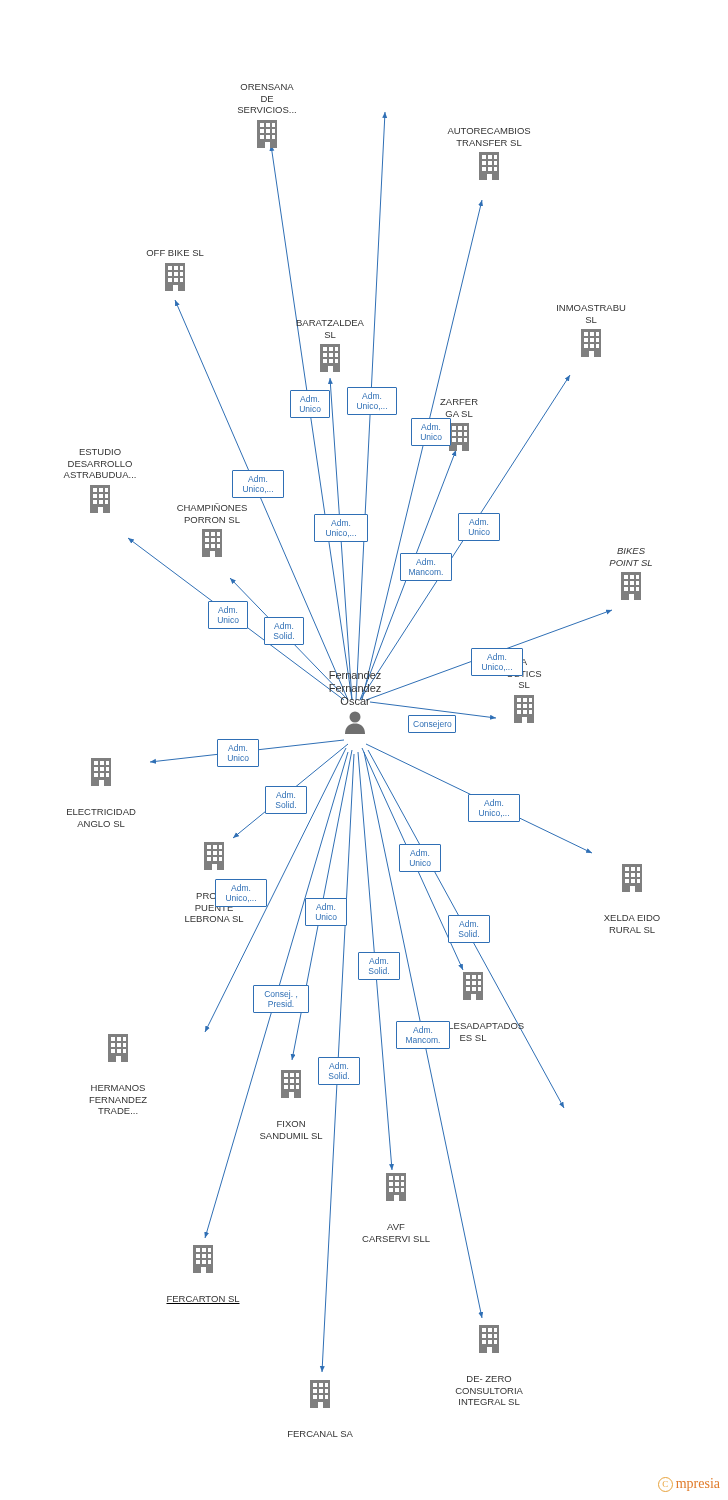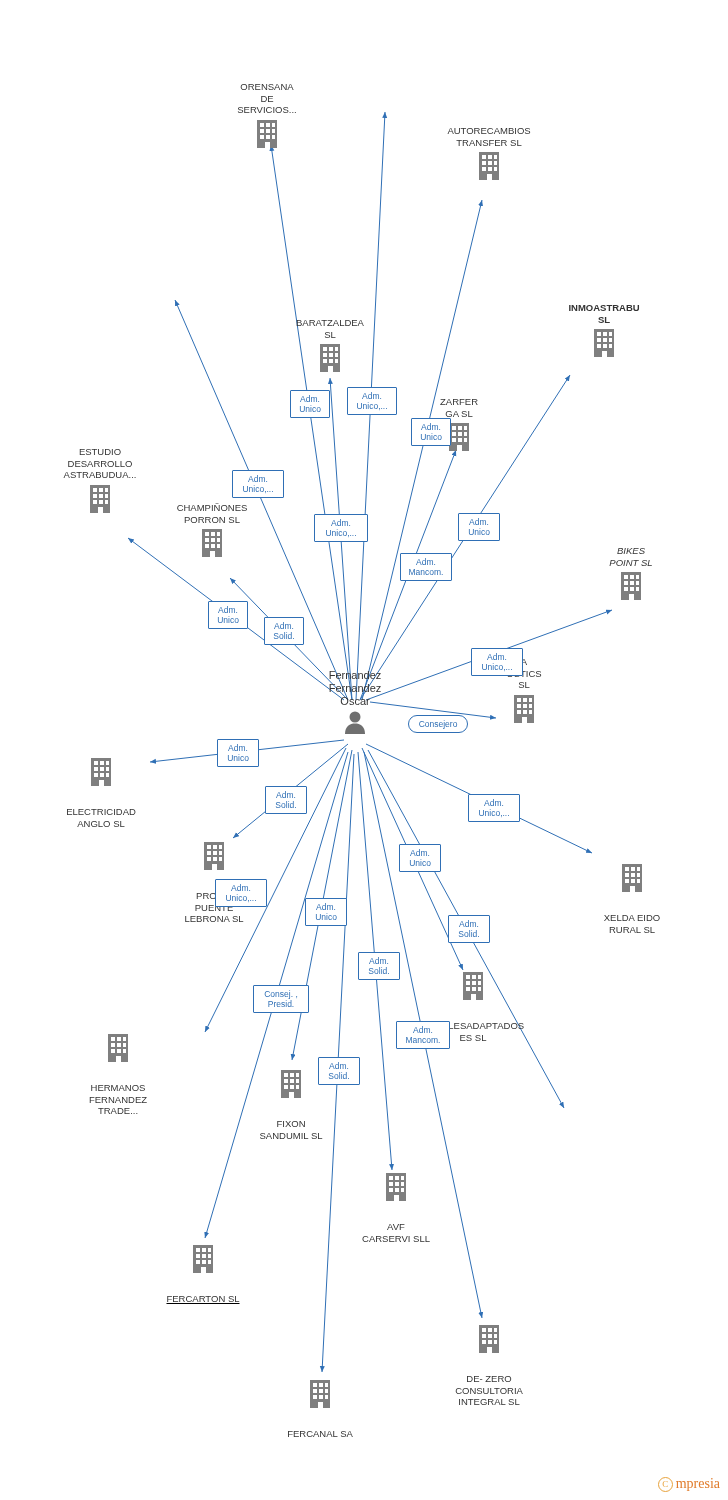--- a/index.html
+++ b/index.html
@@ -181,22 +181,42 @@
             <rect x="20" y="11" width="3" height="4"></rect>
             <rect x="8" y="17" width="4" height="4"></rect>
             <rect x="14" y="17" width="4" height="4"></rect>
             <rect x="20" y="17" width="3" height="4"></rect>
             <rect x="13" y="24" width="5" height="6"></rect>
           </g>
         </svg>
     </span>
   </div>
 
-
-  <div class="node above" style="left:604px; top:302px;font-weight:bold;">
+  <div class="node above" style="left:175px; top:247px;">
+    <span class="label">OFF BIKE  SL</span>
+    <span class="glyph">
+      <svg width="30" height="32" viewBox="0 0 30 32">
+          <rect x="5" y="2" width="20" height="28" fill="#7f7f7f"></rect>
+          <g fill="#ffffff">
+            <rect x="8" y="5" width="4" height="4"></rect>
+            <rect x="14" y="5" width="4" height="4"></rect>
+            <rect x="20" y="5" width="3" height="4"></rect>
+            <rect x="8" y="11" width="4" height="4"></rect>
+            <rect x="14" y="11" width="4" height="4"></rect>
+            <rect x="20" y="11" width="3" height="4"></rect>
+            <rect x="8" y="17" width="4" height="4"></rect>
+            <rect x="14" y="17" width="4" height="4"></rect>
+            <rect x="20" y="17" width="3" height="4"></rect>
+            <rect x="13" y="24" width="5" height="6"></rect>
+          </g>
+        </svg>
+    </span>
+  </div>
+
+  <div class="node above" style="left:591px; top:302px;">
     <span class="label">INMOASTRABU
 SL</span>
     <span class="glyph">
       <svg width="30" height="32" viewBox="0 0 30 32">
           <rect x="5" y="2" width="20" height="28" fill="#7f7f7f"></rect>
           <g fill="#ffffff">
             <rect x="8" y="5" width="4" height="4"></rect>
             <rect x="14" y="5" width="4" height="4"></rect>
             <rect x="20" y="5" width="3" height="4"></rect>
             <rect x="8" y="11" width="4" height="4"></rect>
@@ -592,21 +612,21 @@
   <div class="tag" style="left:314px; top:514px; width:54px;">Adm.
 Unico,...</div>
   <div class="tag" style="left:400px; top:553px; width:52px;">Adm.
 Mancom.</div>
   <div class="tag" style="left:208px; top:601px; width:40px;">Adm.
 Unico</div>
   <div class="tag" style="left:264px; top:617px; width:40px;">Adm.
 Solid.</div>
   <div class="tag" style="left:471px; top:648px; width:52px;">Adm.
 Unico,...</div>
-  <div class="tag" style="left:408px; top:715px; width:60px;border-radius:9px;">Consejero</div>
+  <div class="tag" style="left:408px; top:715px; width:48px;">Consejero</div>
   <div class="tag" style="left:217px; top:739px; width:42px;">Adm.
 Unico</div>
   <div class="tag" style="left:265px; top:786px; width:42px;">Adm.
 Solid.</div>
   <div class="tag" style="left:468px; top:794px; width:52px;">Adm.
 Unico,...</div>
   <div class="tag" style="left:399px; top:844px; width:42px;">Adm.
 Unico</div>
   <div class="tag" style="left:215px; top:879px; width:52px;">Adm.
 Unico,...</div>

